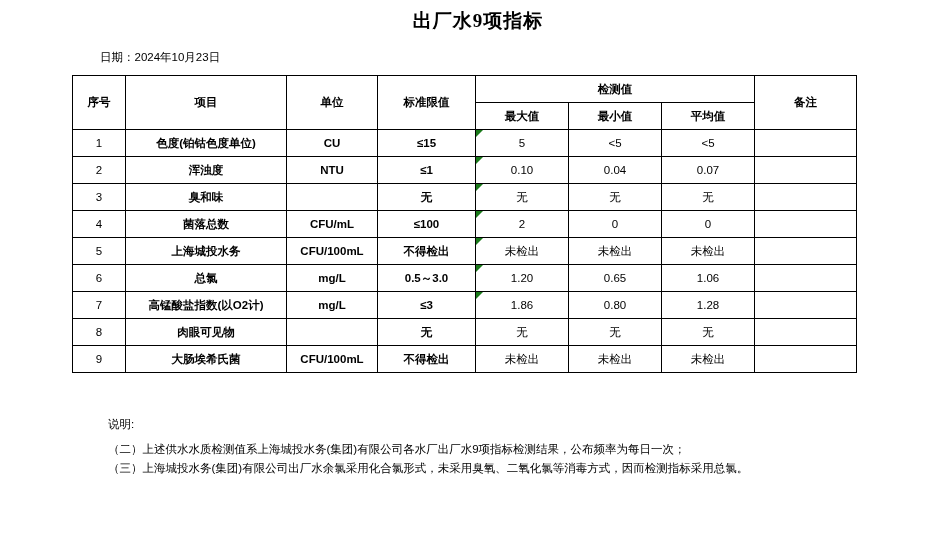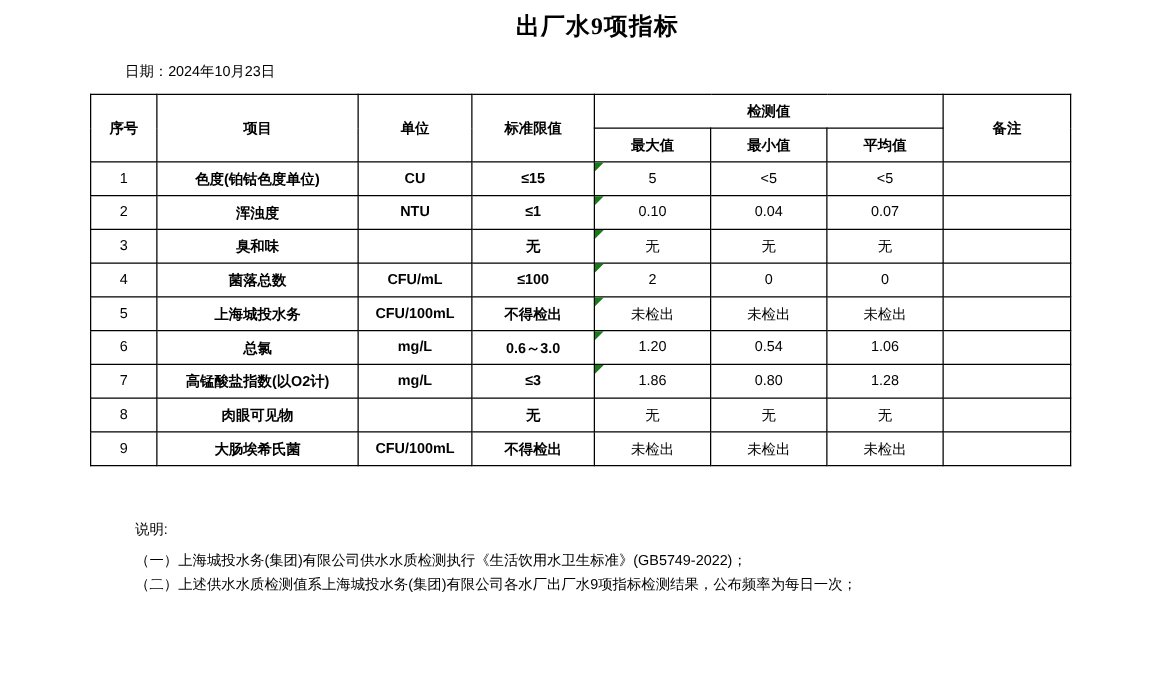--- a/index.html
+++ b/index.html
@@ -160,23 +160,23 @@
         <td class="left">不得检出</td>
         <td>未检出<span class="mark"></span></td>
         <td>未检出</td>
         <td>未检出</td>
         <td></td>
       </tr>
       <tr>
         <td>6</td>
         <td class="left">总氯</td>
         <td class="left">mg/L</td>
-        <td class="left">0.6～3.0</td>
+        <td class="left">0.5～3.0</td>
         <td>1.20<span class="mark"></span></td>
-        <td>0.54</td>
+        <td>0.65</td>
         <td>1.06</td>
         <td></td>
       </tr>
       <tr>
         <td>7</td>
         <td class="left">高锰酸盐指数(以O2计)</td>
         <td class="left">mg/L</td>
         <td class="left">≤3</td>
         <td>1.86<span class="mark"></span></td>
         <td>0.80</td>
@@ -202,15 +202,15 @@
         <td>未检出</td>
         <td>未检出</td>
         <td></td>
       </tr>
     </tbody>
   </table>
 </div>
 
 <div class="notes">
   <div class="title">说明:</div>
-  <div class="line">（一）上海城投水务(集团)有限公司供水水质检测执行《生活饮用水卫生标准》(GB5749-2022)；</div>
   <div class="line">（二）上述供水水质检测值系上海城投水务(集团)有限公司各水厂出厂水9项指标检测结果，公布频率为每日一次；</div>
+  <div class="line">（三）上海城投水务(集团)有限公司出厂水余氯采用化合氯形式，未采用臭氧、二氧化氯等消毒方式，因而检测指标采用总氯。</div>
 </div>
 
 </body></html>

